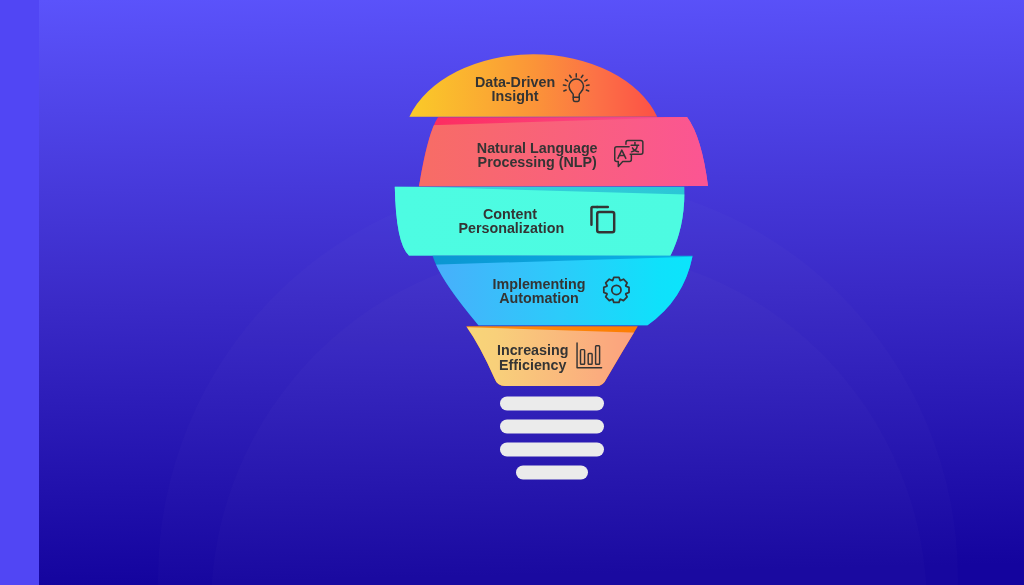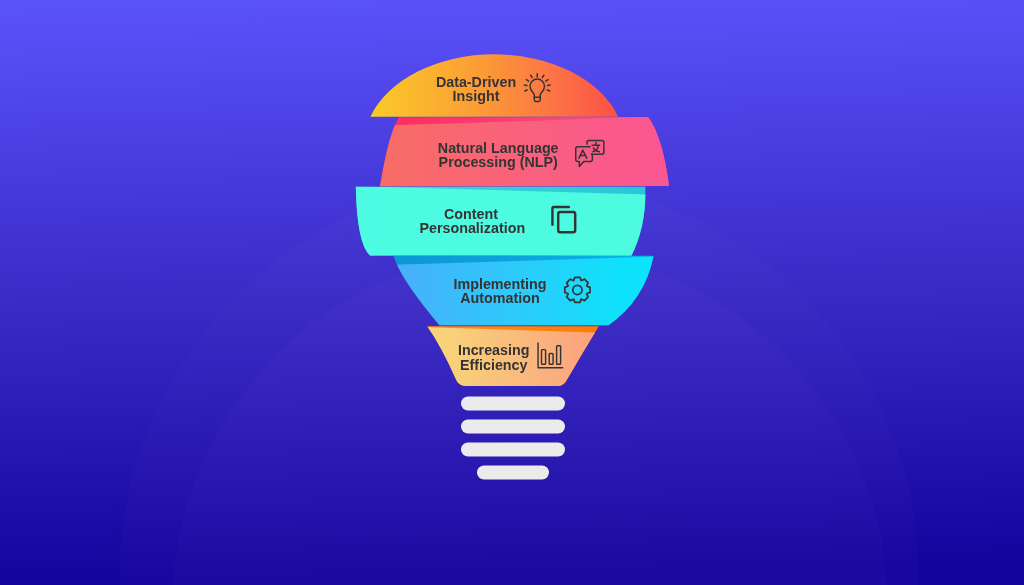--- a/index.html
+++ b/index.html
@@ -1,19 +1,19 @@
 <!DOCTYPE html>
 <html><head>
 <meta charset="utf-8">
 <title>AI Content Workflow Lightbulb Infographic</title>
 <style>
   html,body{margin:0;padding:0;}
   body{width:1024px;height:585px;overflow:hidden;background:#5146f4;
        font-family:"Liberation Sans",sans-serif;}
-  #stage{position:relative;width:932px;height:585px;}
+  #stage{position:relative;width:932px;height:585px;margin-left:39px;}
   svg.full{position:absolute;left:0;top:0;width:1024px;height:585px;display:block;}
   text.lbl{font-family:"Liberation Sans",sans-serif;font-weight:bold;font-size:14.3px;fill:#343434;text-anchor:middle;}
 </style>
 </head>
 <body>
 
 <div id="stage">
  <svg class="full" viewBox="0 0 1024 585">
   <defs>
     <linearGradient id="bg" x1="0" y1="0" x2="0.04" y2="1">

